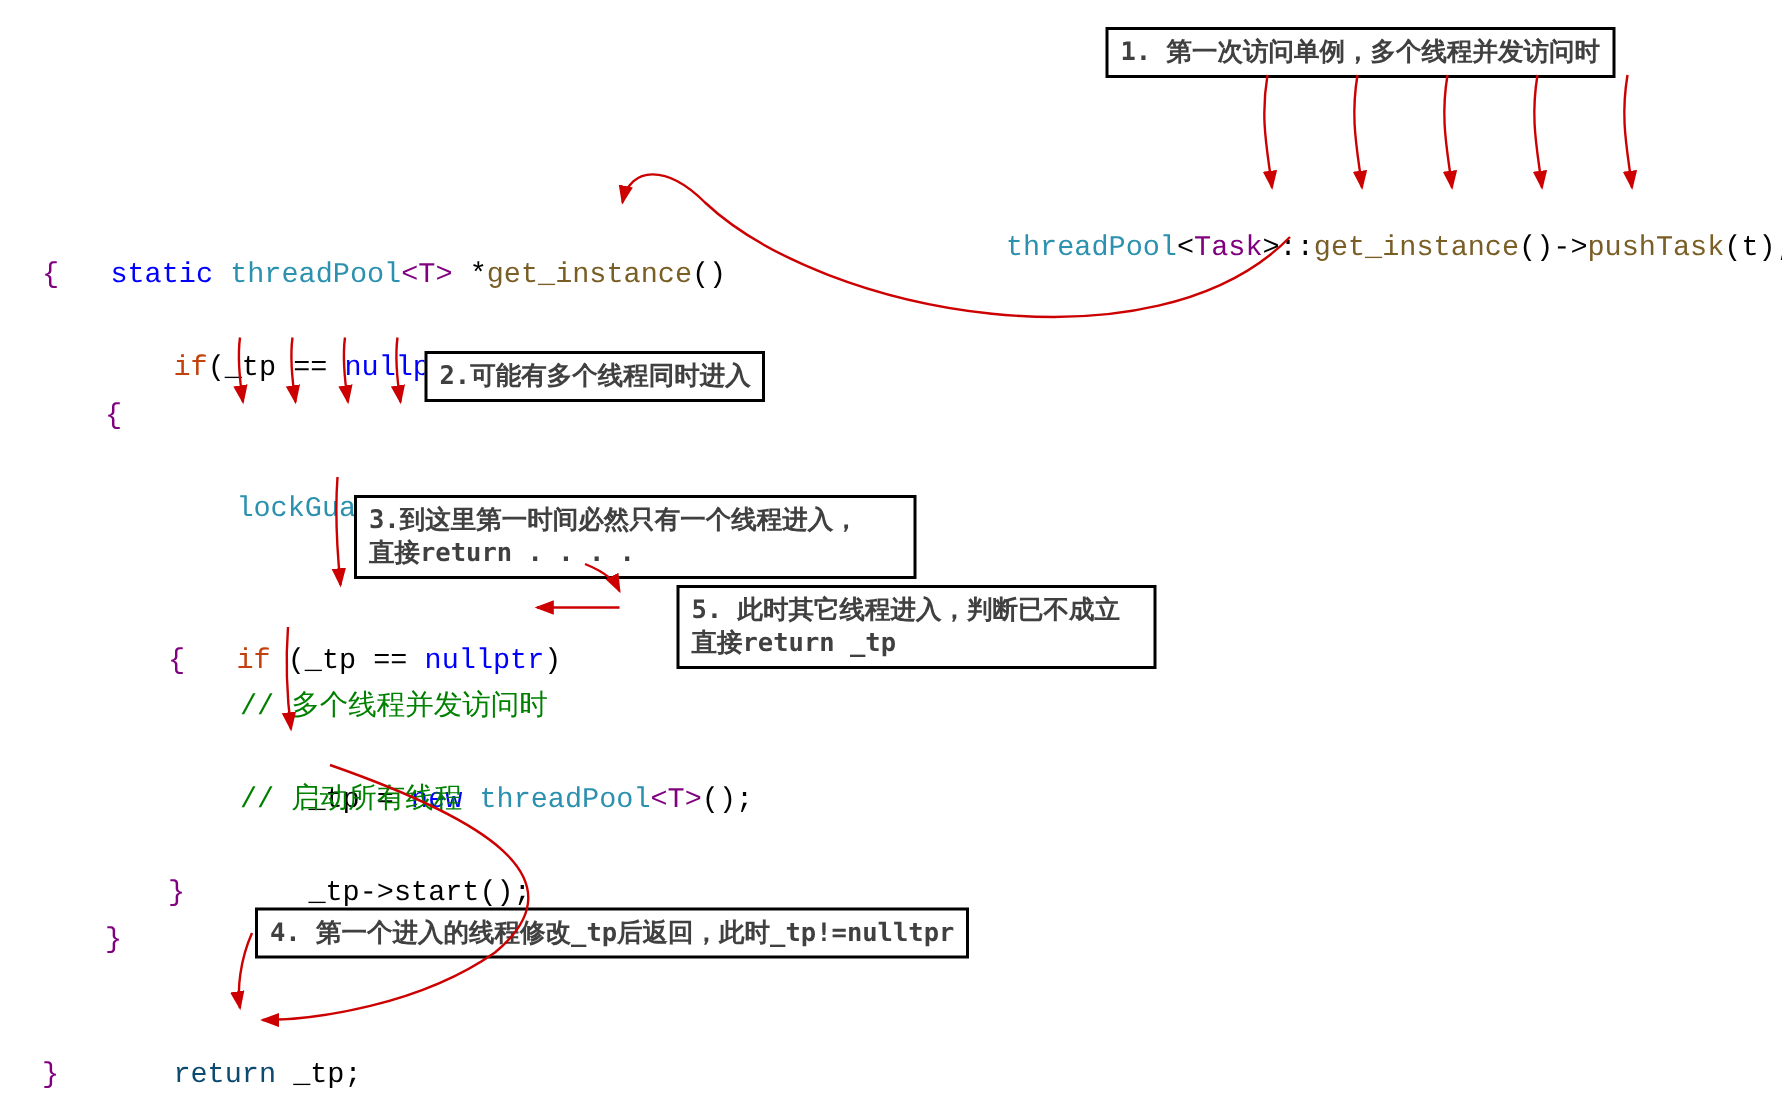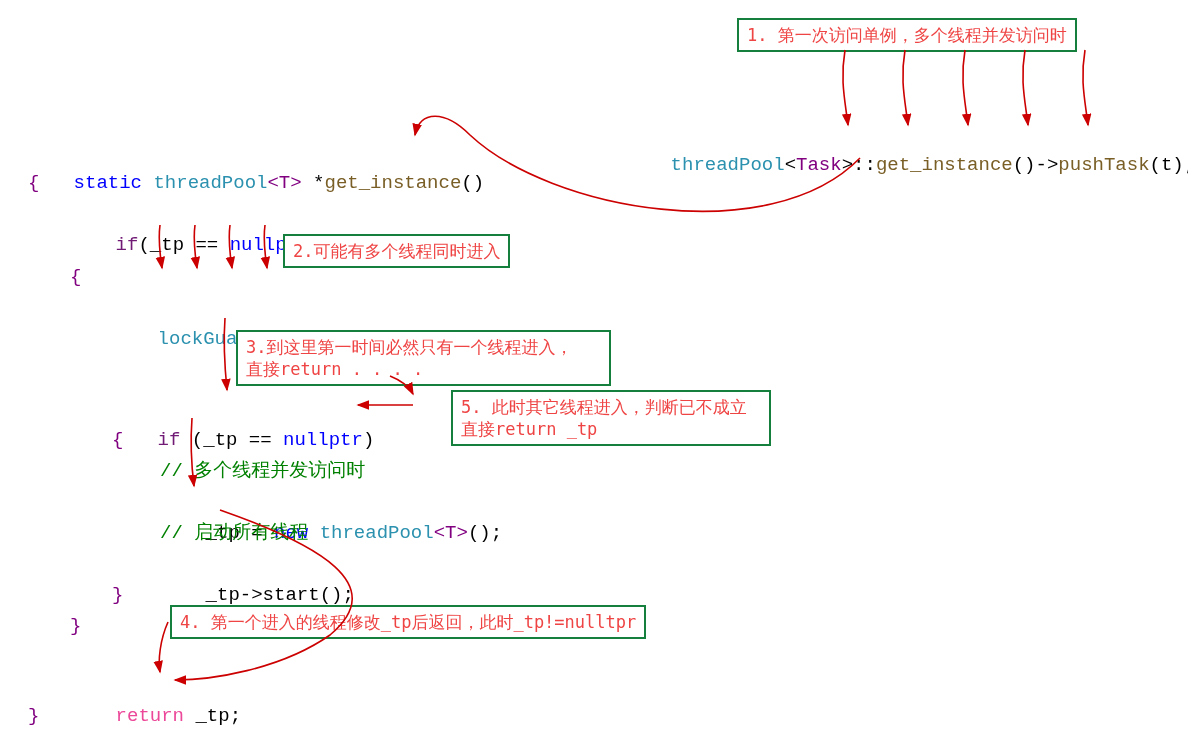--- a/index.html
+++ b/index.html
@@ -19,43 +19,44 @@
   }
   .line {
     position: absolute;
     white-space: pre;
     line-height: 31px;
   }
   .kw-static { color: #0000ff; }
   .kw-type   { color: #2b91af; }
   .kw-tmpl   { color: #800080; }
   .kw-func   { color: #795e26; }
-  .kw-if     { color: #701a75; }
+  .kw-if     { color: #c2410c; }
   .kw-null   { color: #0000ff; }
   .kw-new    { color: #0000ff; }
-  .kw-return { color: #ec4899; }
+  .kw-return { color: #0c4a6e; }
   .brace     { color: #800080; }
   .paren     { color: #000000; }
   .ident     { color: #000000; }
   .comment   { color: #008000; }
   .member    { color: #000000; }
   .call-top  { position: absolute; white-space: pre; }
   .call-tp   { color: #2b91af; }
   .call-task { color: #800080; }
   .call-fn   { color: #795e26; }
   .call-arg  { color: #000000; }
   .callout-box {
     position: absolute;
-    border: 2px solid #15803d;
+    border: 2px solid #000000;
     background: #fff;
-    color: #ef4444;
+    color: #404040;
     font-family: "SimSun","Consolas",monospace;
     font-size: 17px;
     line-height: 1.3;
     padding: 4px 8px;
+    font-weight: bold;
   }
   svg.overlay {
     position: absolute;
     left: 0; top: 0;
     width: 1188px;
     height: 742px;
     pointer-events: none;
   }
 </style>
 </head>

